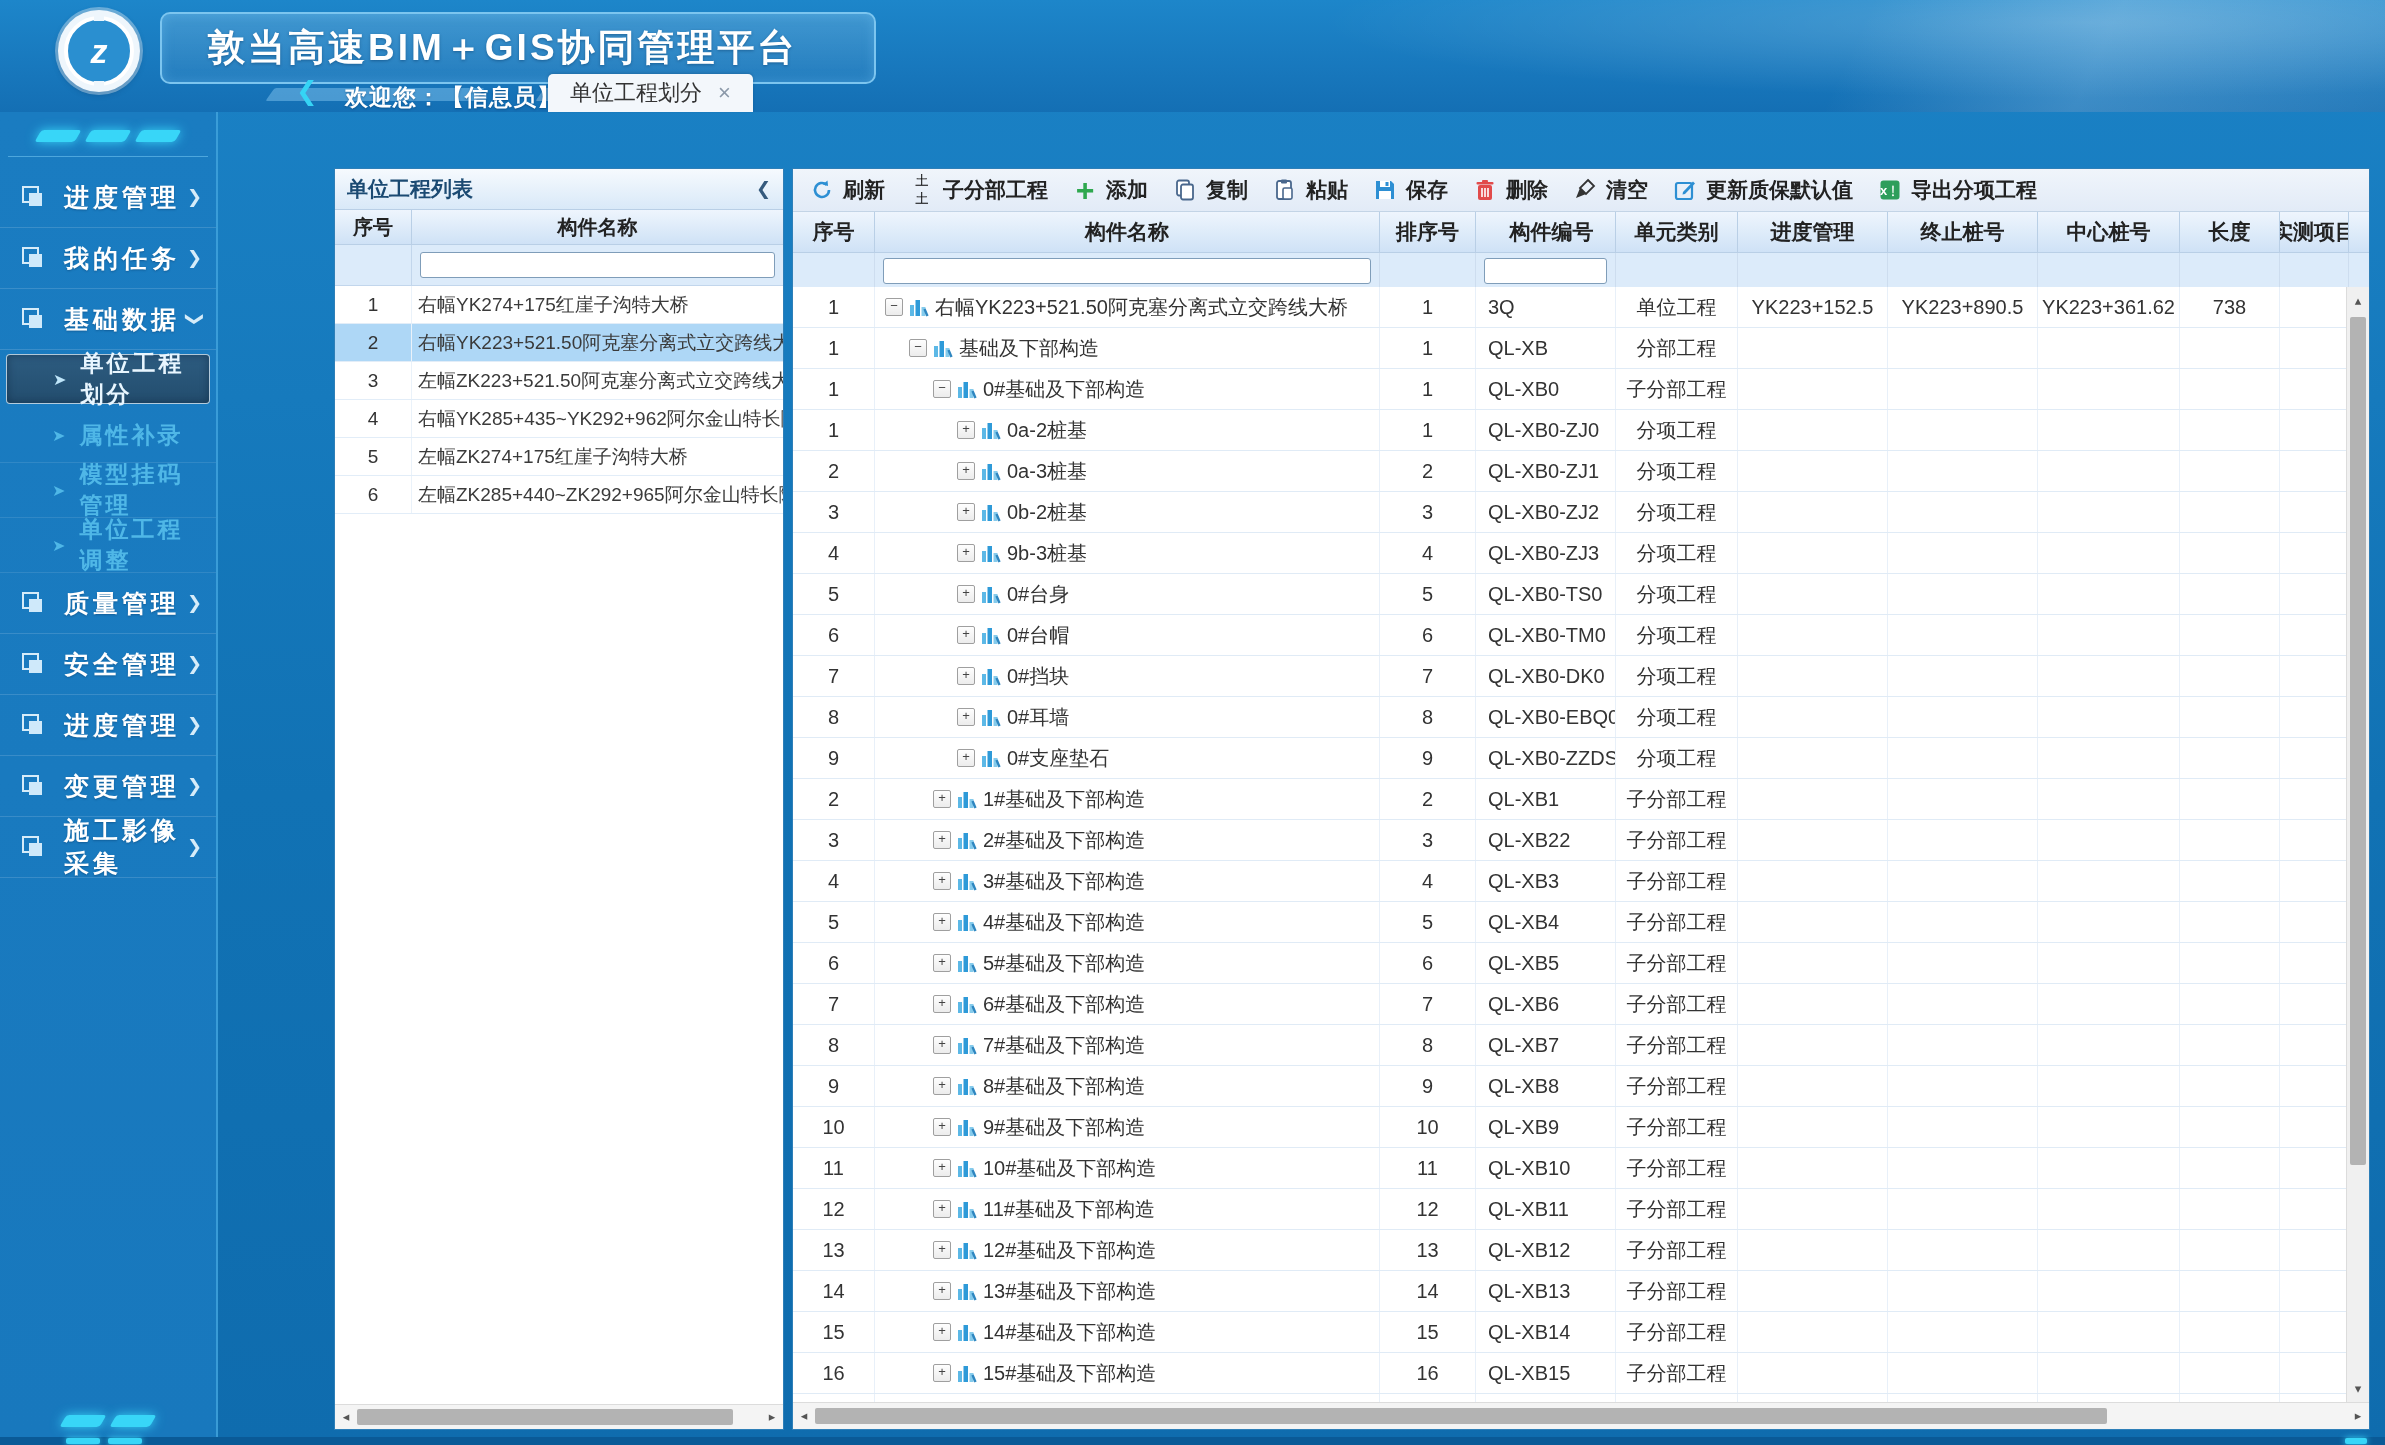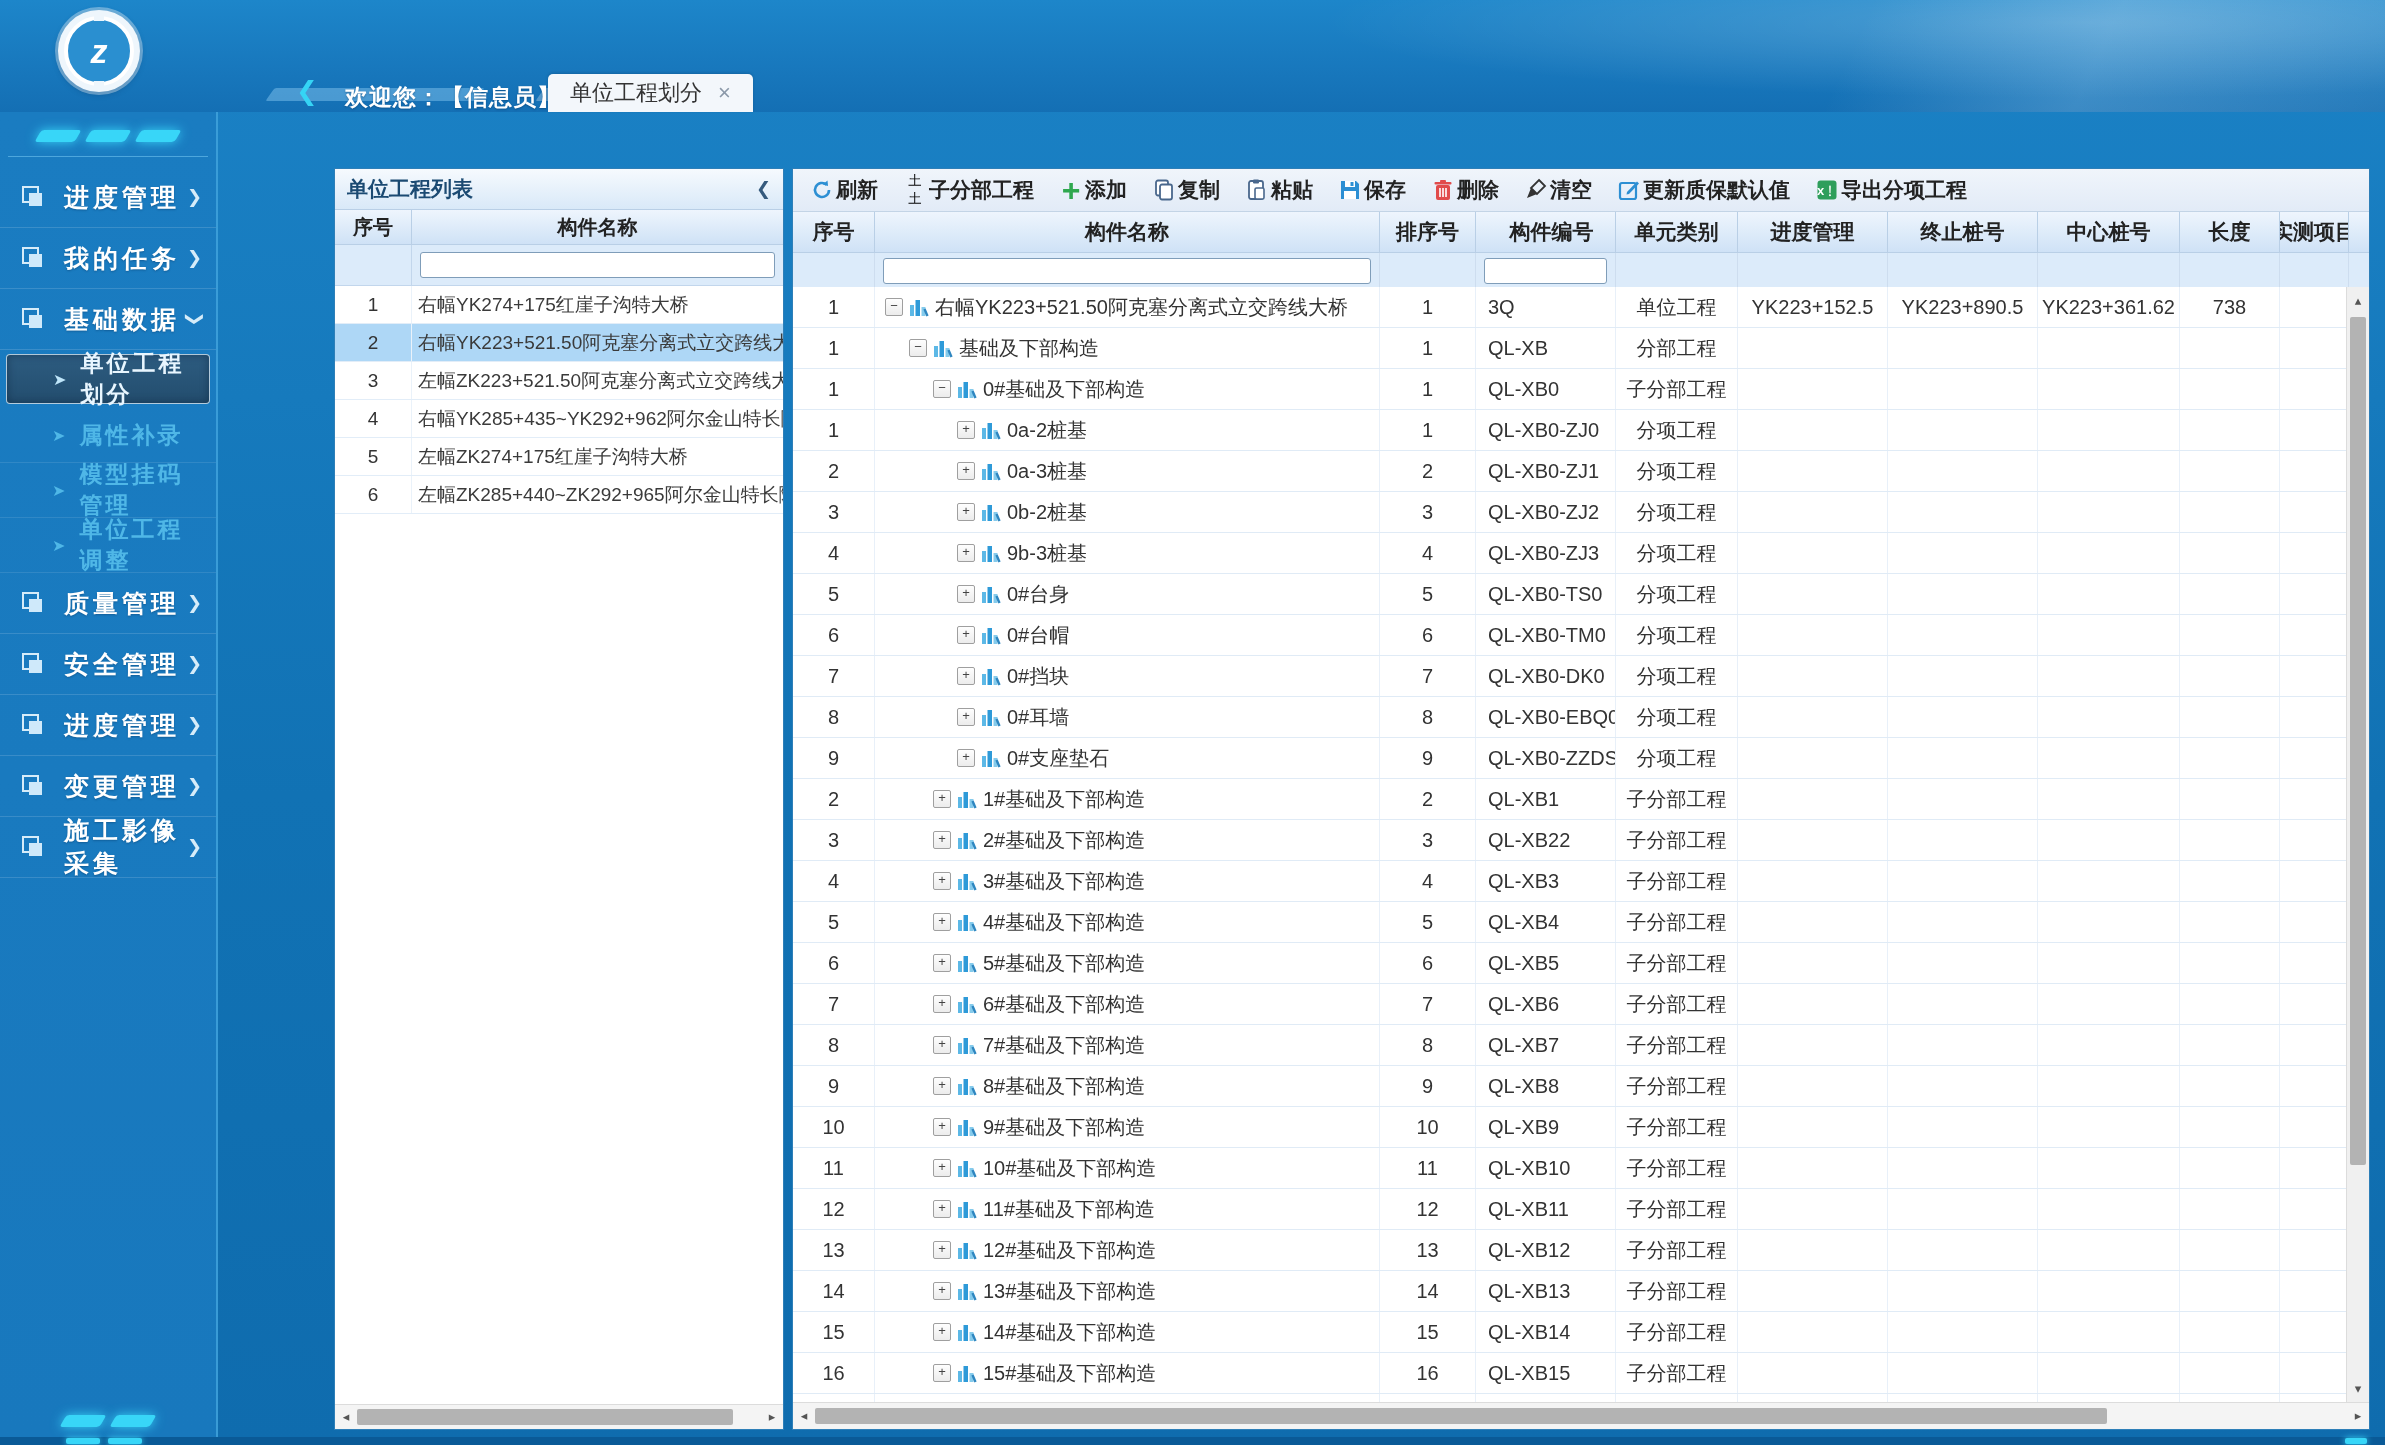--- a/index.html
+++ b/index.html
@@ -81,21 +81,21 @@
   .lp-filter .fnm{flex:1;display:flex;align-items:center;padding:0 8px;}
   .lp-filter input{width:100%;height:26px;border:1px solid #7f9db9;border-radius:3px;background:#fff;outline:none;font-size:17px;padding:0 6px;box-sizing:border-box;}
   .lp-row{height:37px;display:flex;align-items:center;border-bottom:1px solid #e2edf8;cursor:pointer;background:#fff;}
   .lp-row.selected{background:#aed7f6;}
   .lp-row .seq{width:76px;flex:none;text-align:center;color:#333;font-size:19px;border-right:1px solid #eaf2fa;align-self:stretch;display:flex;align-items:center;justify-content:center;}
   .lp-row .nm{flex:1;color:#3a3a3a;font-size:19px;padding:0 6px;white-space:nowrap;overflow:hidden;}
   .lp-hscroll{position:absolute;bottom:0;left:0;width:100%;height:24px;background:#f4f4f4;border-top:1px solid #dcdcdc;display:flex;align-items:center;}
   
   .toolbar{height:42px;background:linear-gradient(180deg,#f0f5fb,#e2ebf7);border-bottom:1px solid #c3d4e6;
     display:flex;align-items:center;padding:0 6px;gap:4px;}
-  .tbtn{display:flex;align-items:center;gap:1px;padding:0 10px;height:34px;border:none;background:transparent;cursor:pointer;border-radius:3px;}
+  .tbtn{display:flex;align-items:center;gap:8px;padding:0 10px;height:34px;border:none;background:transparent;cursor:pointer;border-radius:3px;}
   .tbtn .tlbl{color:#222;font-size:21px;font-weight:bold;white-space:nowrap;}
   .tbtn .ticon{display:flex;align-items:center;justify-content:center;width:26px;height:26px;flex:none;}
   
   .mt-cols{height:40px;display:flex;background:linear-gradient(180deg,#eef5fd,#cfe2f6);border-bottom:1px solid #b9cfe6;}
   .mt-cols .hc{display:flex;align-items:center;justify-content:center;color:#222;font-size:21px;font-weight:bold;
     border-right:1px solid #b9cfe6;box-sizing:border-box;overflow:hidden;white-space:nowrap;flex:none;}
   .mt-filter{height:36px;display:flex;background:#dcebfa;border-bottom:1px solid #c2d6ec;}
   .mt-filter .fc{border-right:1px solid #cdddef;box-sizing:border-box;display:flex;align-items:center;padding:0 8px;flex:none;}
   .mt-filter input{width:100%;height:26px;border:1px solid #7f9db9;border-radius:3px;background:#fff;outline:none;font-size:17px;padding:0 6px;box-sizing:border-box;}
   .mt-body{position:absolute;top:118px;bottom:26px;left:0;right:22px;overflow:hidden;background:#fff;}
@@ -125,20 +125,23 @@
 </style>
 </head>
 <body>
 
 <div class="top-header">
   <div class="hdr-photo"></div>
   <div class="logo-wrap">
     <div class="logo-inner">
       <span class="logo-z">z</span>
     </div>
+  </div>
+  <div class="title-box">
+    <span class="app-title">敦当高速BIM＋GIS协同管理平台</span>
   </div>
   <div class="hdr-deco d1"></div>
   <div class="hdr-deco d2"></div>
   <div class="hdr-deco d3"></div>
   <span class="tab-collapse">❮</span>
   <span class="welcome-text">欢迎您：【信息员】</span>
   <div class="active-tab">
     <span class="tab-label">单位工程划分</span>
     <span class="tab-close">×</span>
   </div>

